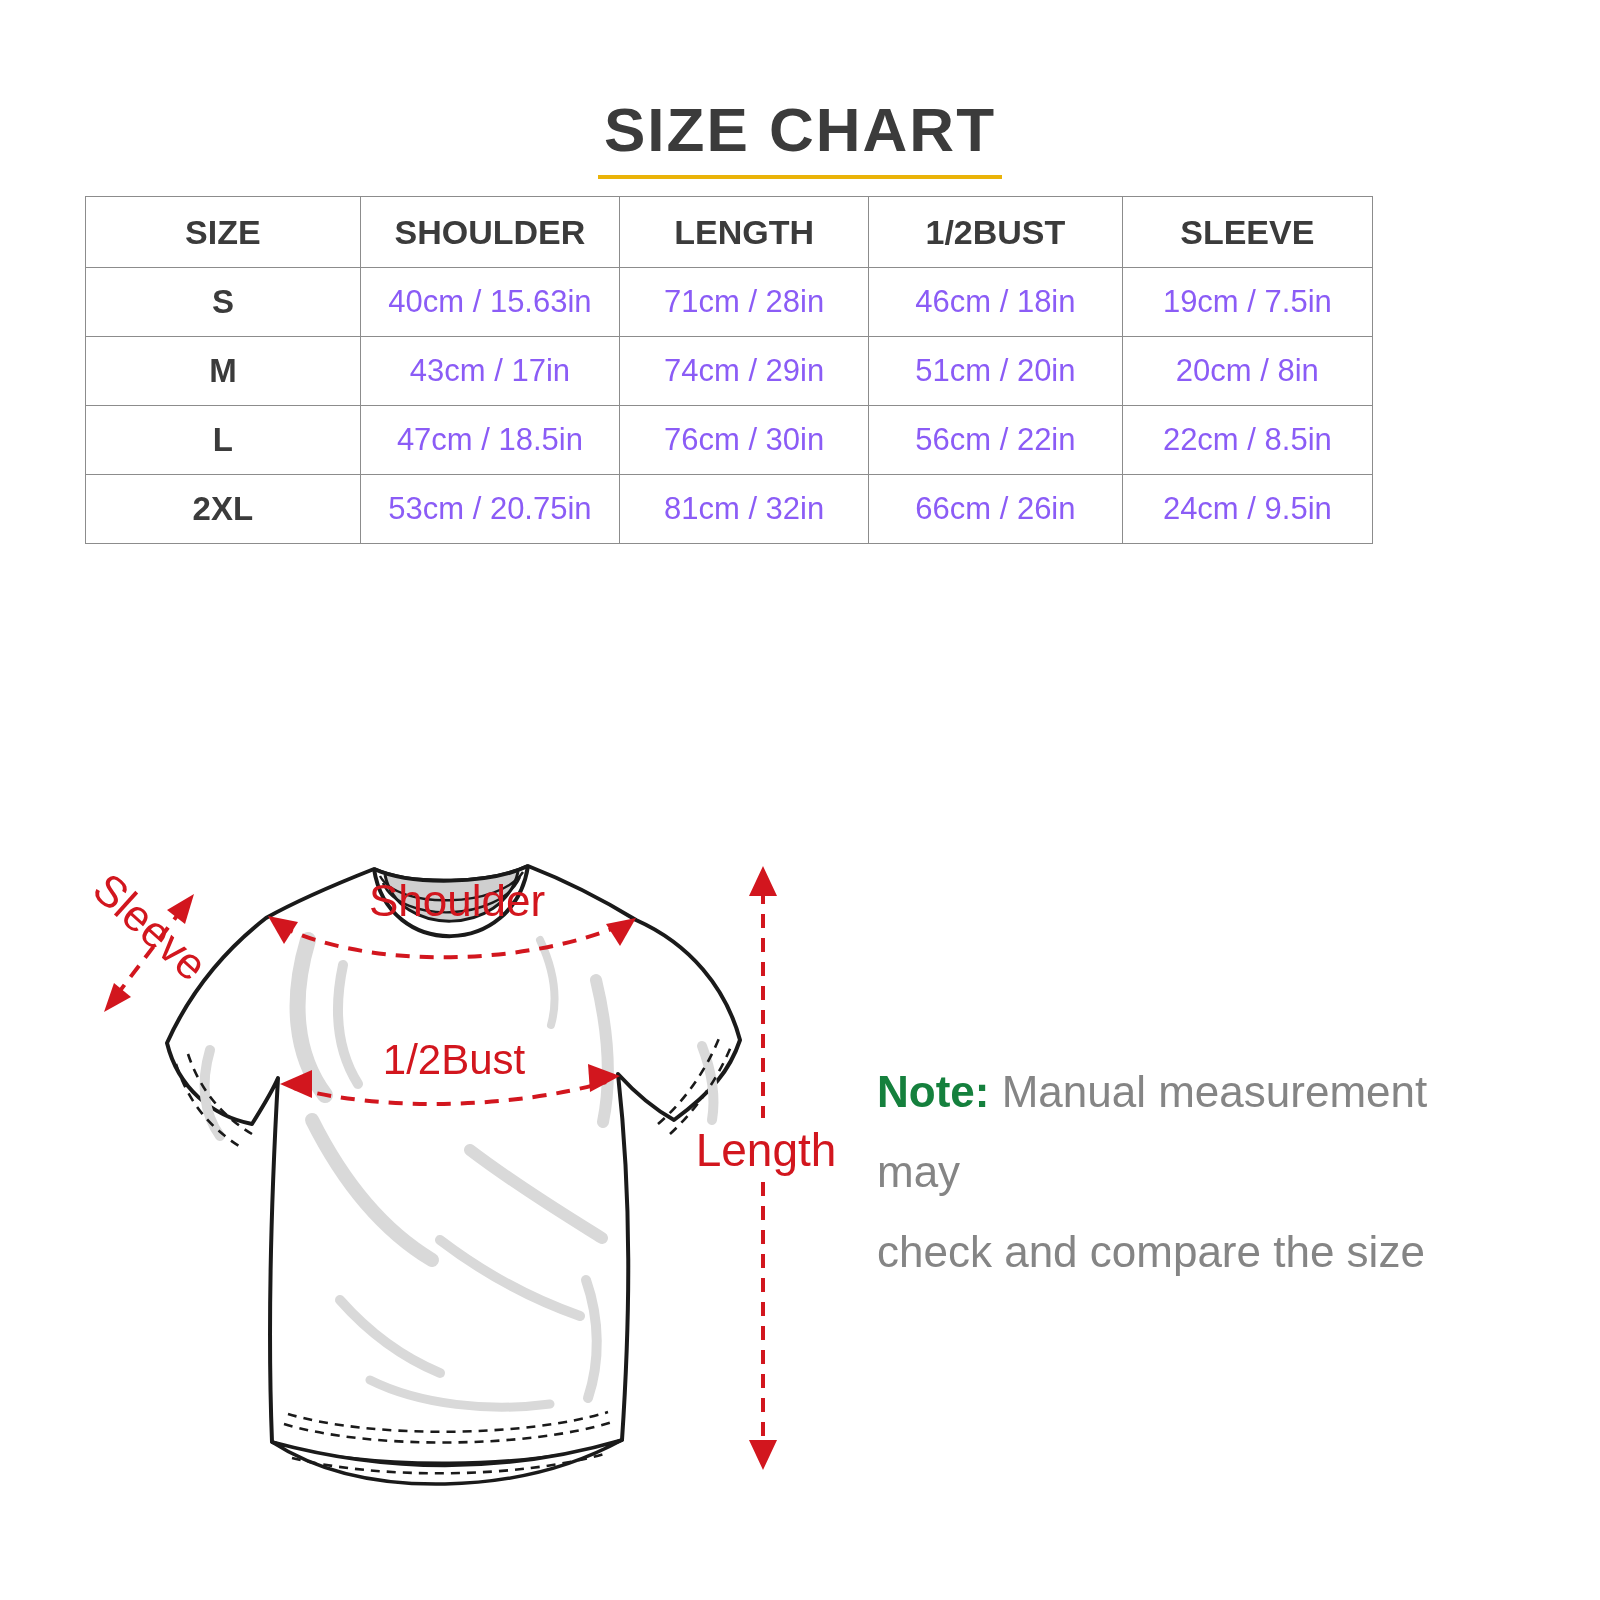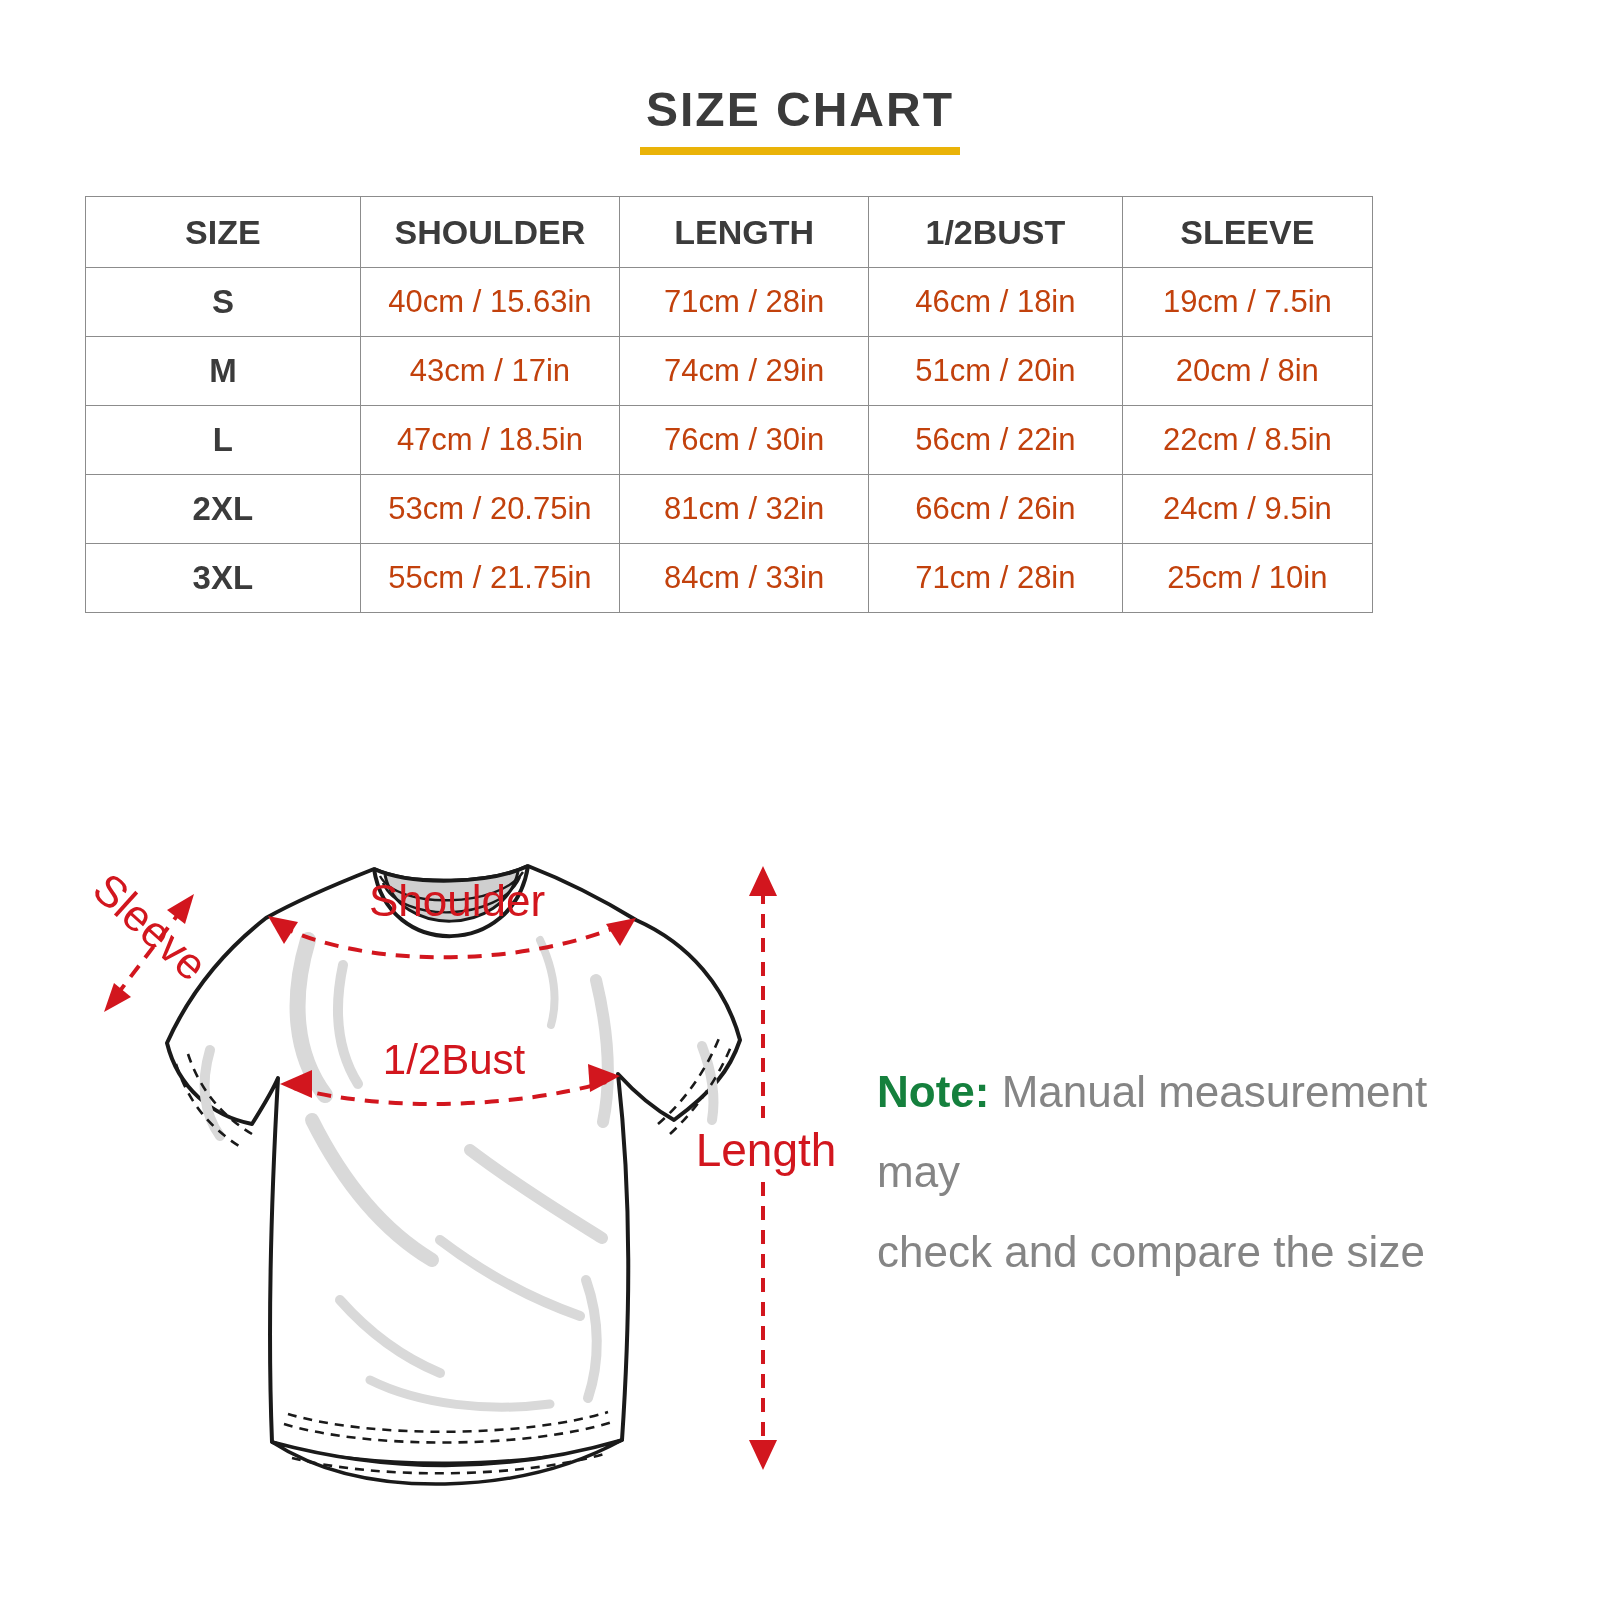--- a/index.html
+++ b/index.html
@@ -1,27 +1,27 @@
 <!DOCTYPE html>
 <html><head>
 <meta charset="utf-8">
 <style>
   html,body{margin:0;padding:0;background:#ffffff;}
   body{width:1600px;height:1600px;position:relative;font-family:"Liberation Sans",sans-serif;overflow:hidden;}
 
   
   .title-wrap{position:absolute;top:82px;left:0;width:1600px;text-align:center;}
-  .title{display:inline-block;font-size:48px;font-weight:bold;letter-spacing:2px;color:#3b3b3b;
-         border-bottom:8px solid #eab308;padding:0 6px 10px 6px;margin:0;}
+  .title{display:inline-block;font-size:62px;font-weight:bold;letter-spacing:2px;color:#3b3b3b;
+         border-bottom:4px solid #eab308;padding:0 6px 10px 6px;margin:12px;}
 
   
   .size-table{position:absolute;left:85px;top:196px;width:1288px;border-collapse:collapse;table-layout:fixed;}
   .size-table th,.size-table td{border:1px solid #8c8c8c;text-align:center;vertical-align:middle;padding:0;}
   .size-table th{height:70px;font-size:34px;font-weight:bold;color:#3b3b3b;}
-  .size-table td{height:68px;font-size:31px;color:#c2410c;font-weight:normal;}
+  .size-table td{height:68px;font-size:31px;color:#8b5cf6;font-weight:normal;}
   .size-table td.size-col{font-weight:bold;color:#3b3b3b;font-size:33px;}
 
   
   .diagram{position:absolute;left:40px;top:820px;width:800px;height:710px;}
   .red-label{fill:#d2161e;font-family:"Liberation Sans",sans-serif;}
   .outline{fill:#ffffff;stroke:#1a1a1a;stroke-width:4;stroke-linejoin:round;}
   .wrinkle{fill:none;stroke:#d9d9d9;stroke-linecap:round;}
   .stitch{fill:none;stroke:#1a1a1a;stroke-width:2.6;stroke-dasharray:9 7;}
   .redline{fill:none;stroke:#d2161e;stroke-width:4;stroke-dasharray:14 10;}
   .redhead{fill:#d2161e;stroke:none;}
@@ -75,27 +75,20 @@
         <td>76cm / 30in</td>
         <td>56cm / 22in</td>
         <td>22cm / 8.5in</td>
       </tr>
       <tr>
         <td class="size-col">2XL</td>
         <td>53cm / 20.75in</td>
         <td>81cm / 32in</td>
         <td>66cm / 26in</td>
         <td>24cm / 9.5in</td>
-      </tr>
-      <tr>
-        <td class="size-col">3XL</td>
-        <td>55cm / 21.75in</td>
-        <td>84cm / 33in</td>
-        <td>71cm / 28in</td>
-        <td>25cm / 10in</td>
       </tr>
     </tbody>
 </table>
 
 <svg class="diagram" viewBox="0 0 800 710">
 
   <path class="outline" d="
     M 334,49
     C 296,64 258,80 226,98
     C 185,130 150,172 127,223

